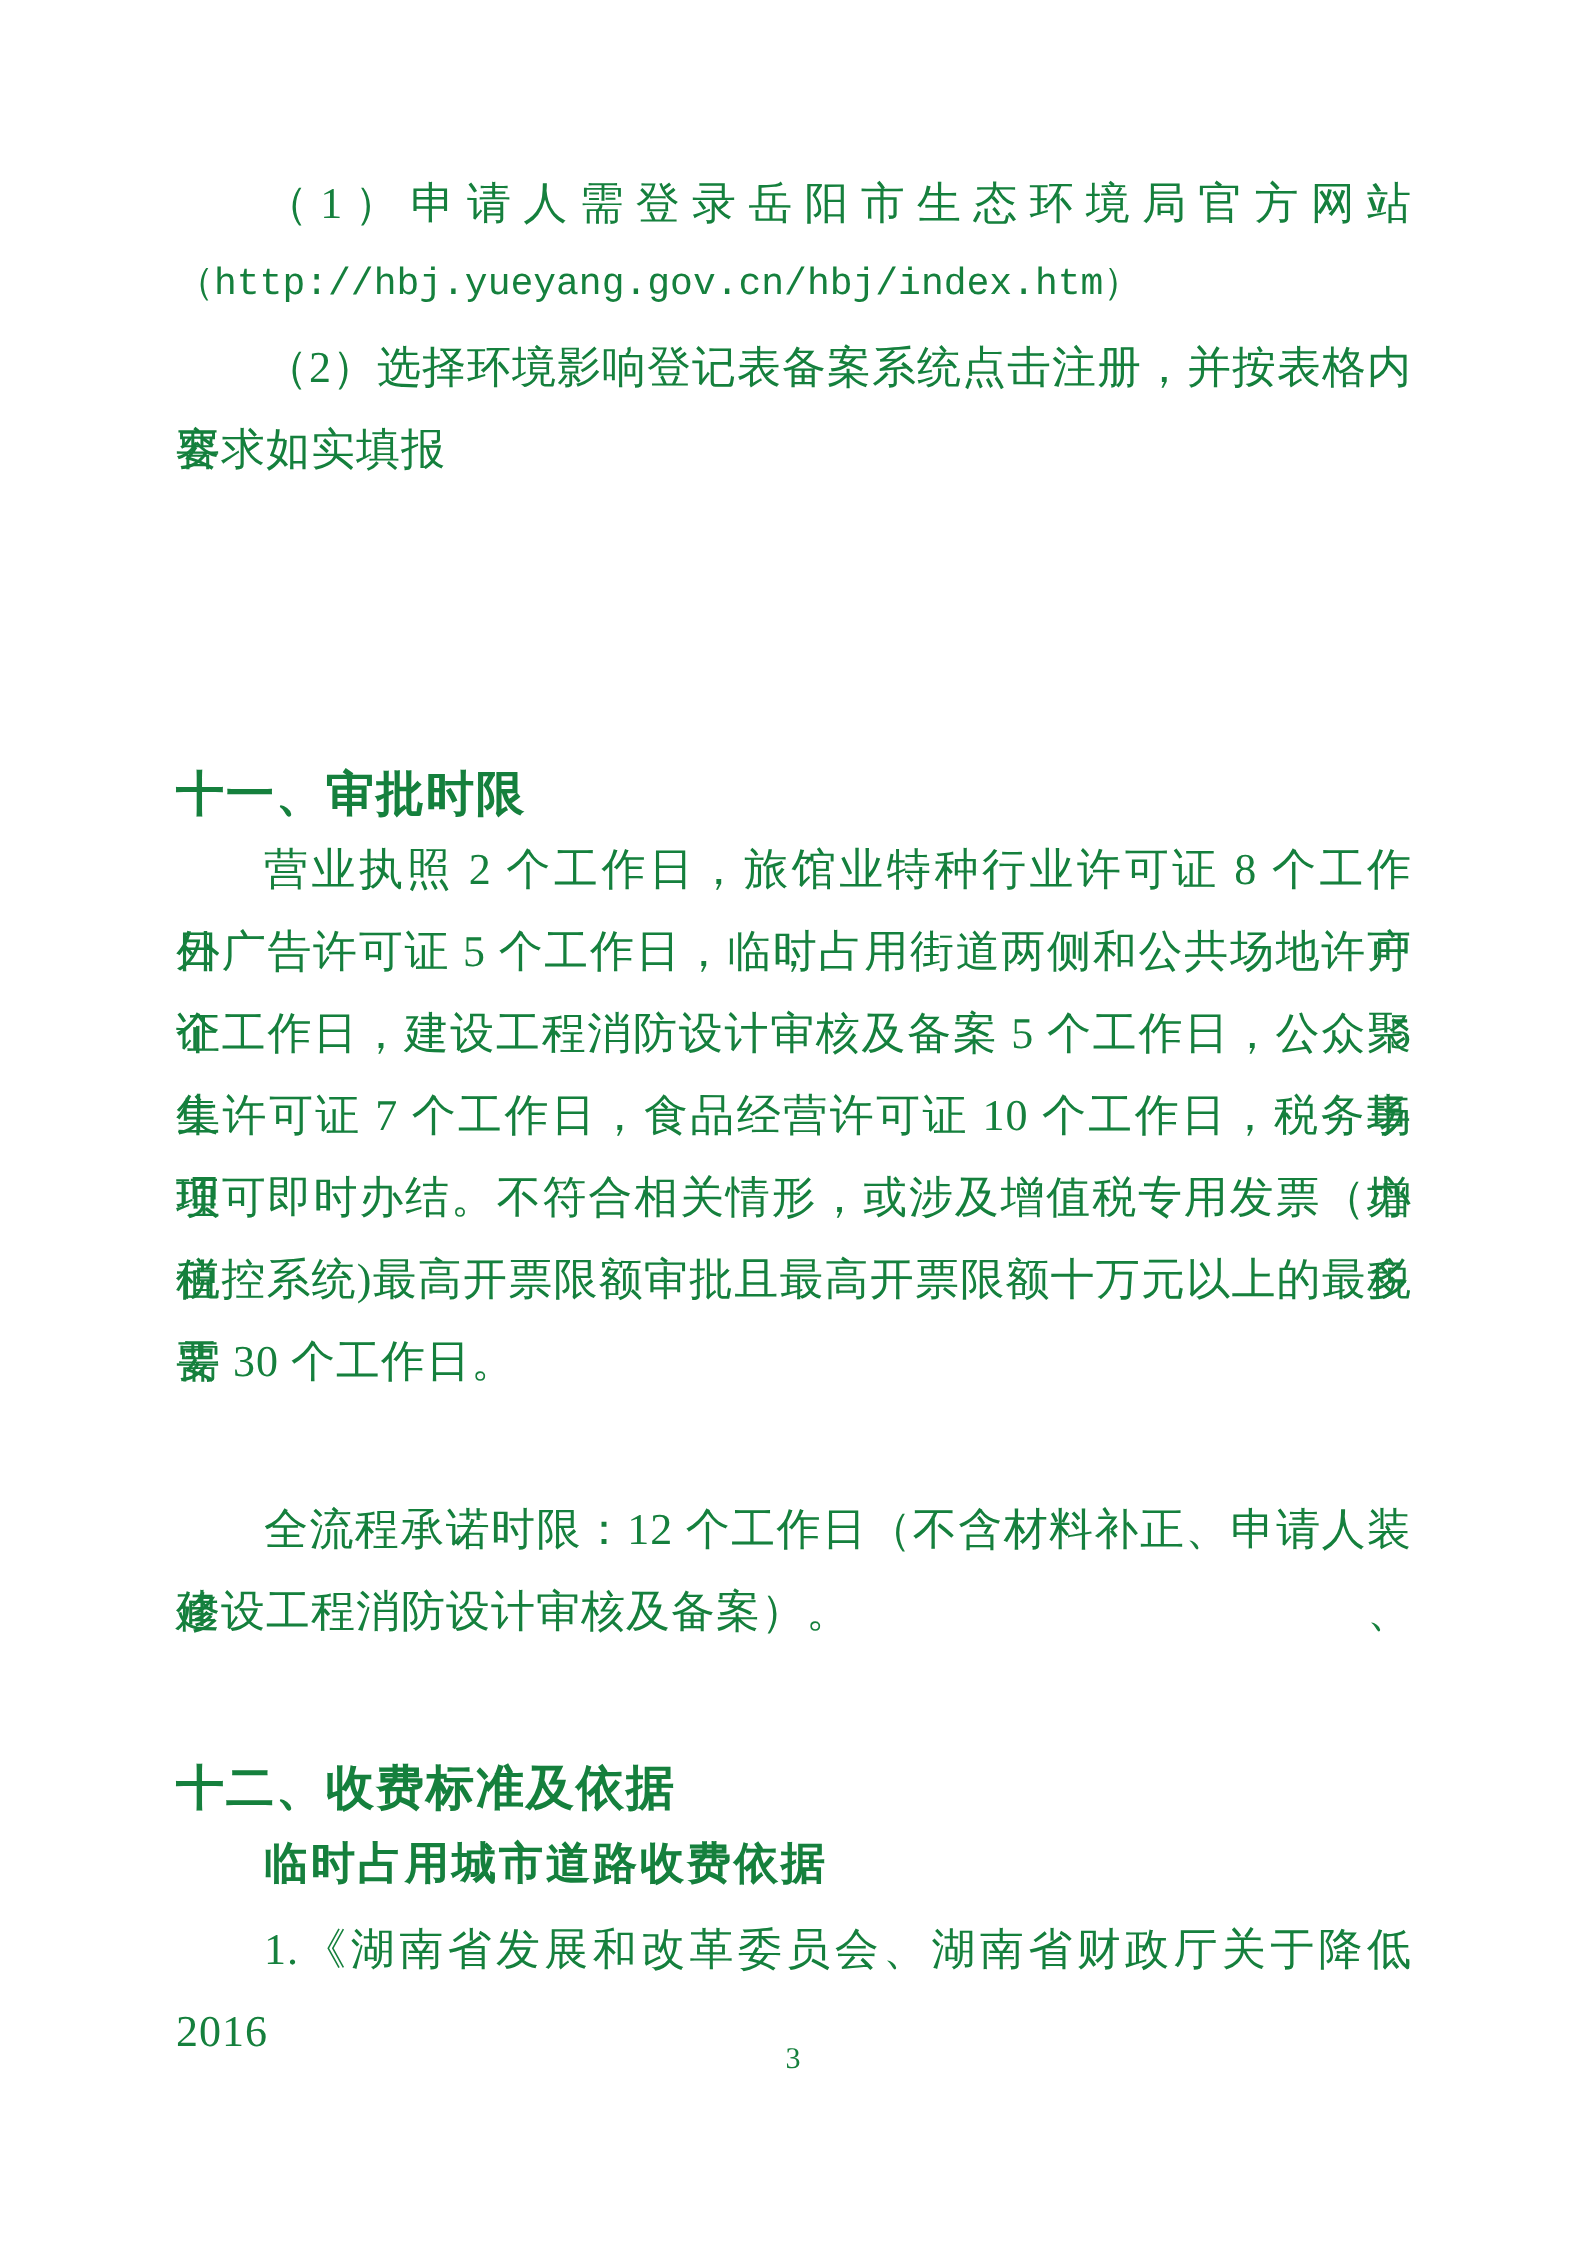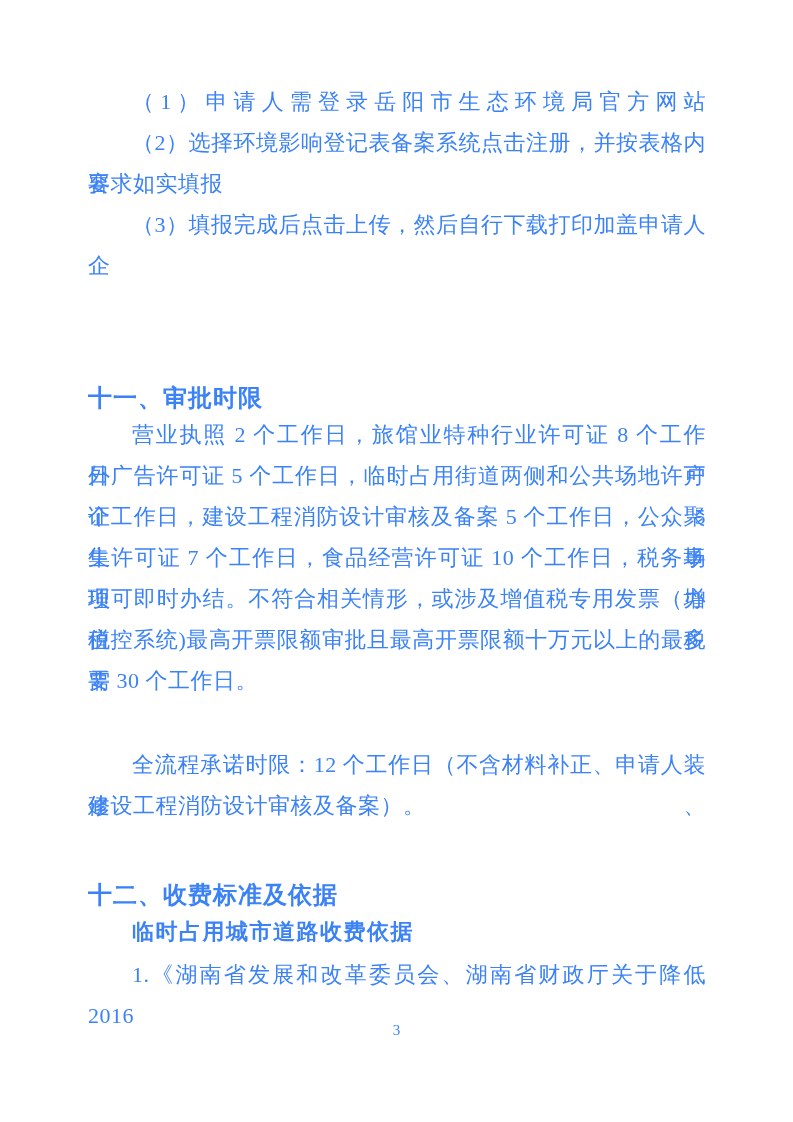--- a/index.html
+++ b/index.html
@@ -5,21 +5,21 @@
   html, body {
     margin: 0;
     padding: 0;
     background: #ffffff;
   }
   .page {
     position: relative;
     width: 793px;
     height: 1122px;
     background: #ffffff;
-    color: #3b82f6;
+    color: #15803d;
     font-family: "Liberation Serif", serif;
     overflow: hidden;
   }
   .col {
     position: absolute;
     left: 88px;
     width: 618px;
   }
   .line {
     height: 41px;
@@ -61,23 +61,23 @@
     line-height: 24px;
   }
 </style>
 </head>
 <body>
 
 <div class="page">
 
   <div class="col" style="top:81px">
     <div class="line j indent">（1）申请人需登录岳阳市生态环境局官方网站</div>
+    <div class="line url">（http://hbj.yueyang.gov.cn/hbj/index.htm）</div>
     <div class="line j indent">（2）选择环境影响登记表备案系统点击注册，并按表格内容</div>
     <div class="line">要求如实填报</div>
-    <div class="line j indent">（3）填报完成后点击上传，然后自行下载打印加盖申请人企</div>
   </div>
 
   <div class="col" style="top:377px">
     <div class="line heading">十一、审批时限</div>
   </div>
 
   <div class="col" style="top:414px">
     <div class="line j indent">营业执照 2 个工作日，旅馆业特种行业许可证 8 个工作日，户</div>
     <div class="line j">外广告许可证 5 个工作日，临时占用街道两侧和公共场地许可证 5</div>
     <div class="line j">个工作日，建设工程消防设计审核及备案 5 个工作日，公众聚集场</div>

